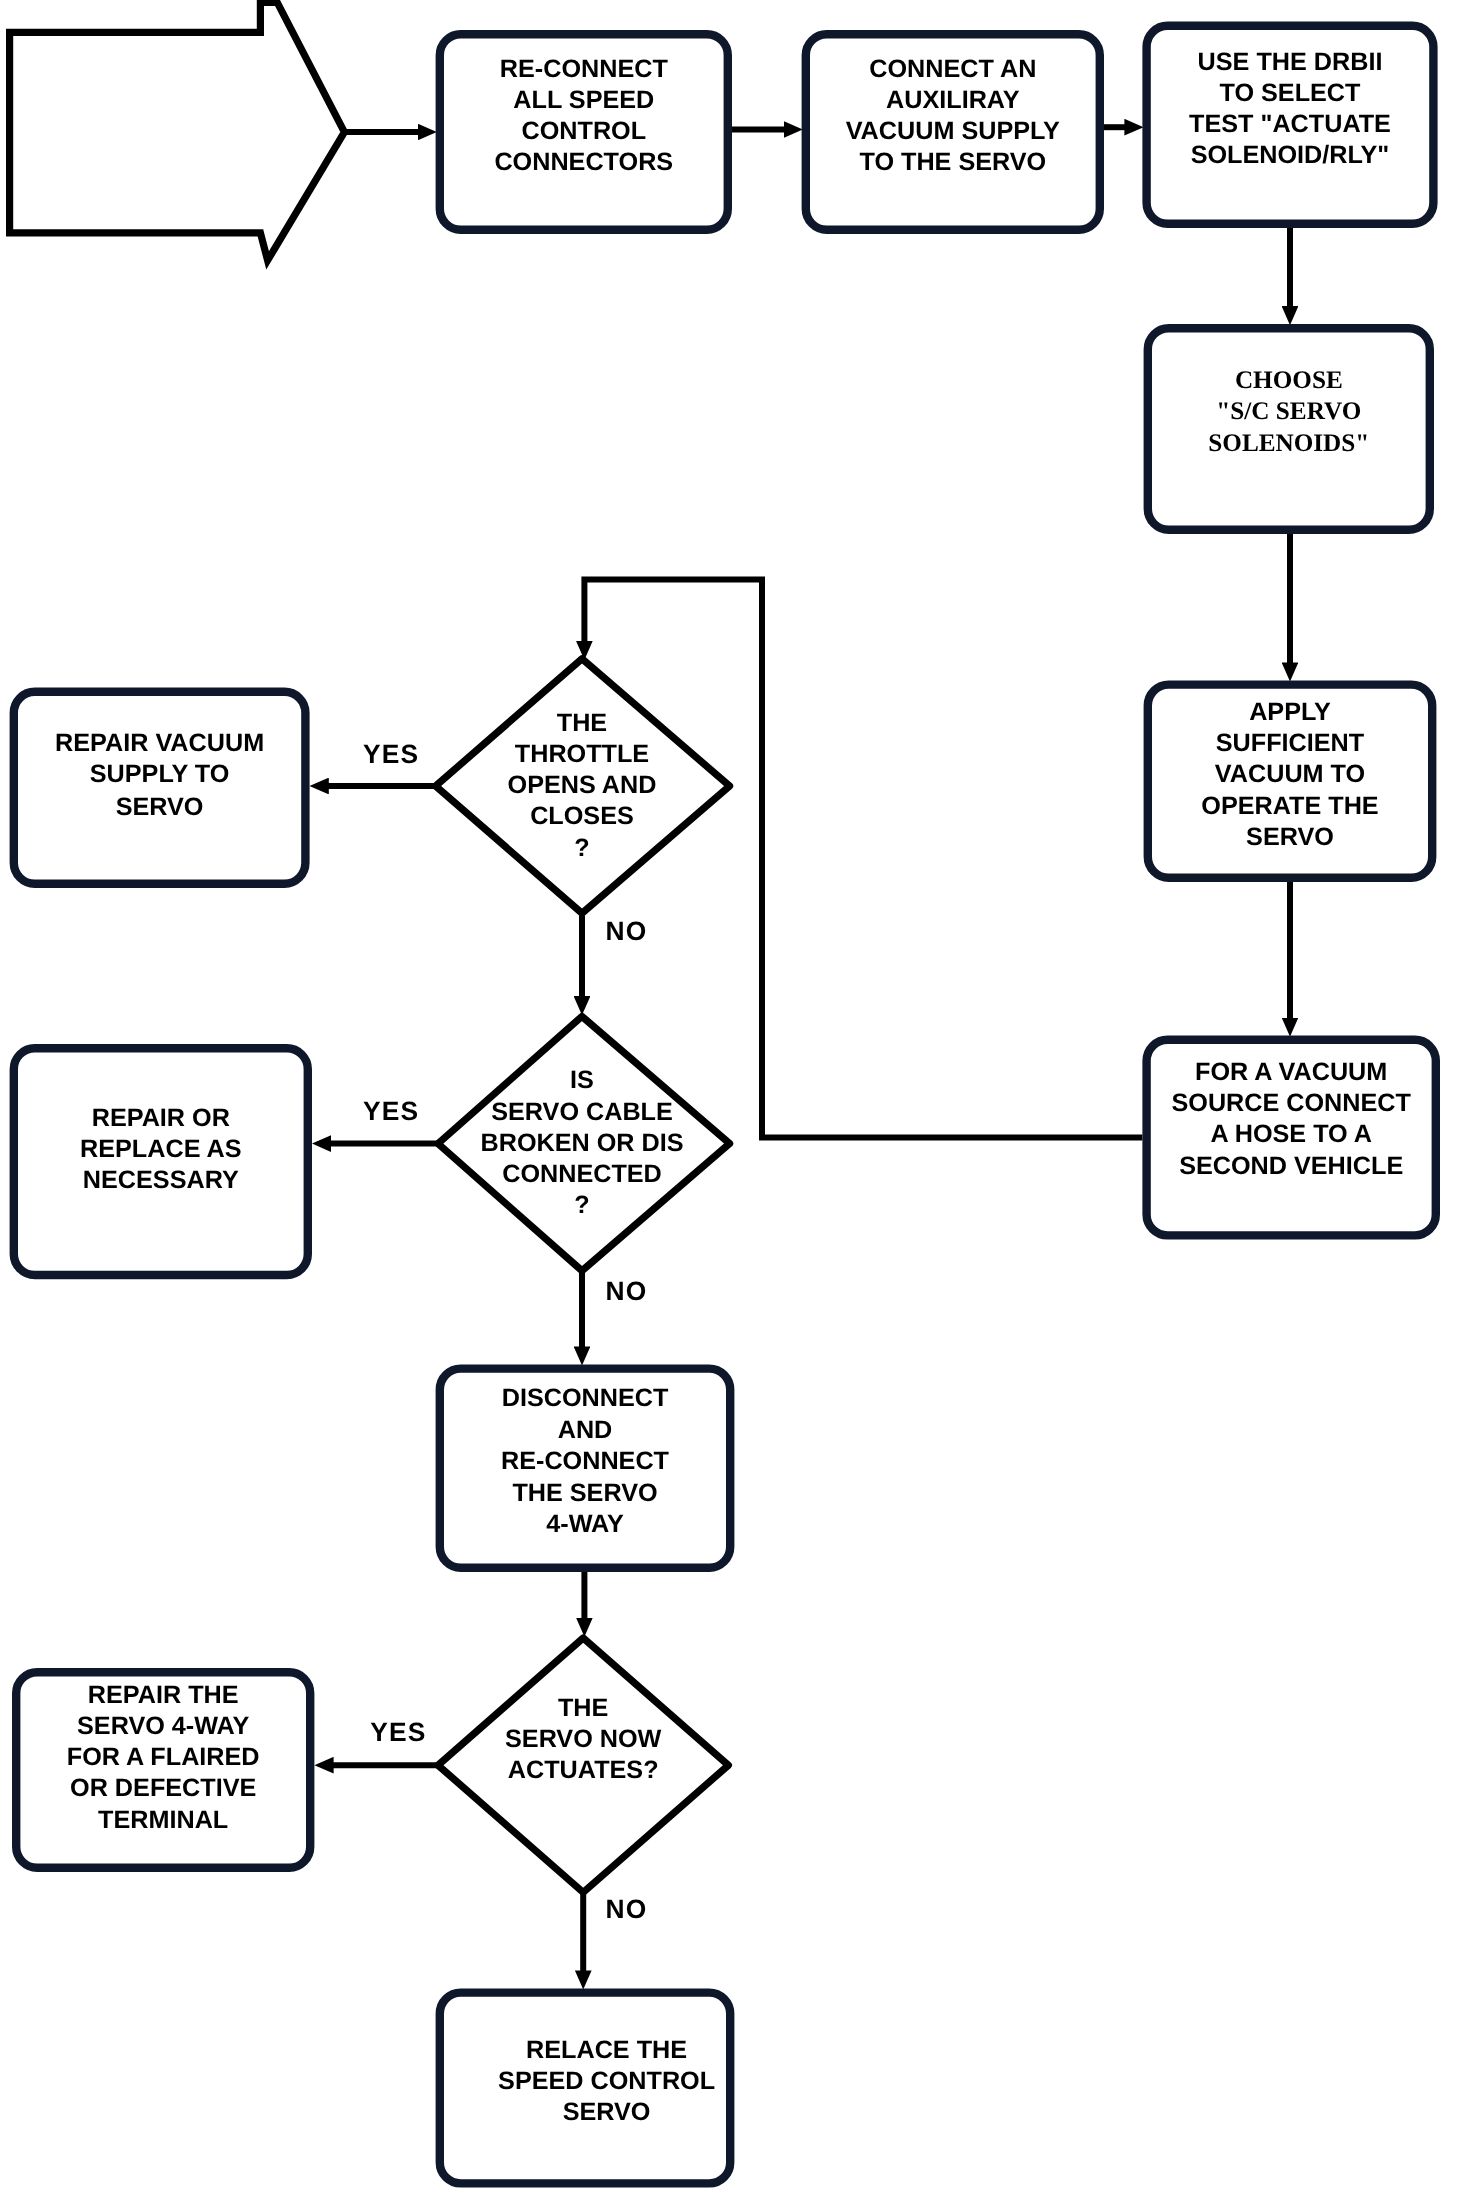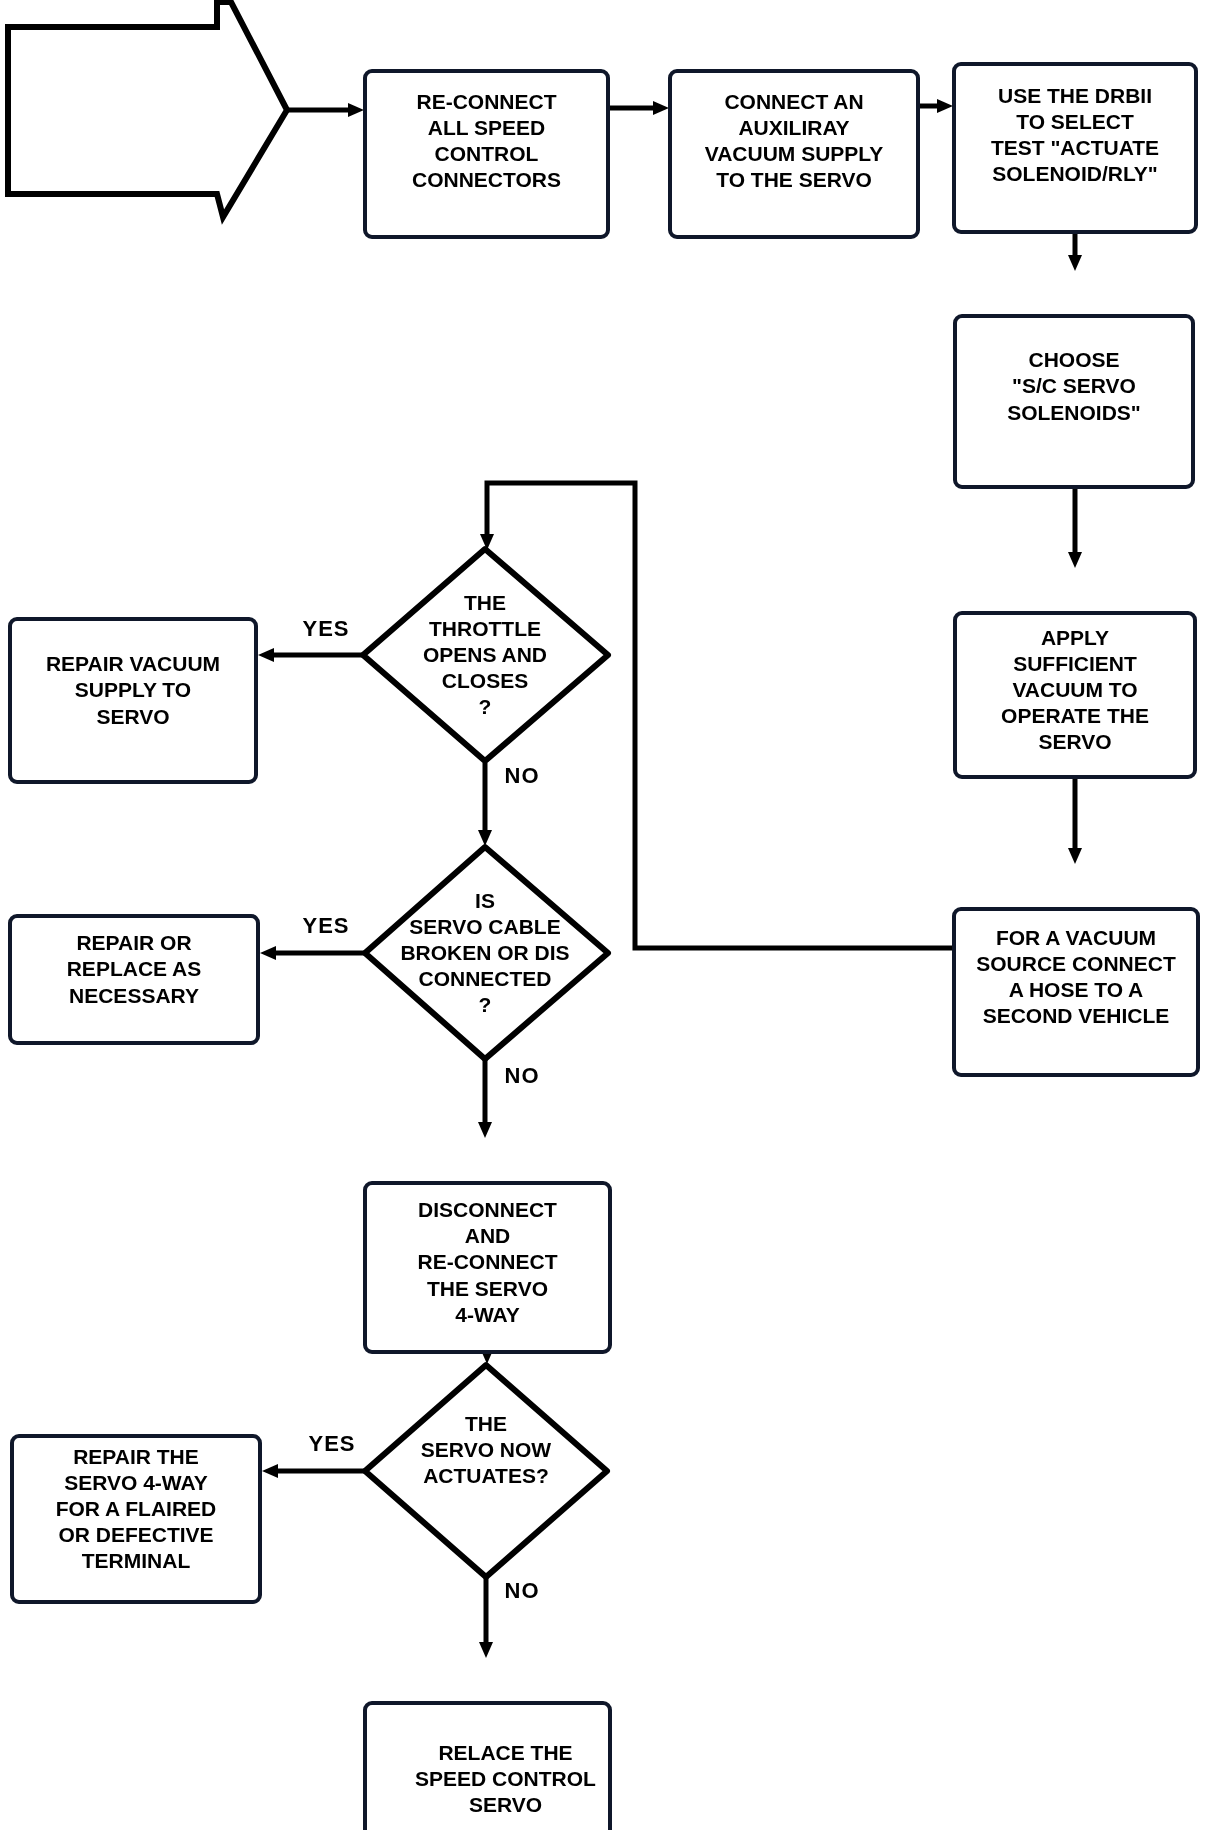--- a/index.html
+++ b/index.html
@@ -2,23 +2,23 @@
 <html><head>
 <meta charset="utf-8">
 <style>
   html,body{margin:0;padding:0;background:#ffffff;}
   .canvas{
     position:relative;width:1216px;height:1830px;background:#ffffff;
     font-family:"Liberation Sans","DejaVu Sans",sans-serif;color:#000;overflow:hidden;
   }
   .layer{position:absolute;left:0;top:0;width:1216px;height:1830px;}
   .node{
-    position:absolute;border:4px solid #0f172a;border-radius:9px;background:#fff;
+    position:absolute;border:7px solid #0f172a;border-radius:21px;background:#fff;
     display:flex;align-items:center;justify-content:center;text-align:center;
-    font-weight:bold;font-size:21px;line-height:1.24;box-sizing:border-box;margin-top:44px;
+    font-weight:bold;font-size:21px;line-height:1.24;box-sizing:border-box;
   }
   .node span,.freetext span{white-space:pre-line;}
   .freetext{
     position:absolute;display:flex;align-items:center;justify-content:center;
     text-align:center;font-weight:bold;font-size:21px;line-height:1.24;box-sizing:border-box;
   }
   .lbl{
     position:absolute;font-weight:bold;font-size:22px;text-align:center;
     letter-spacing:1px;
   }
@@ -74,21 +74,21 @@
 TO THE SERVO</span>
   </div>
 
   <div class="node" style="left:952px;top:18px;width:246px;height:172px;padding-bottom:26px;align-items:center;">
     <span>USE THE DRBII
 TO SELECT
 TEST "ACTUATE
 SOLENOID/RLY"</span>
   </div>
 
-  <div class="node" style="left:953px;top:270px;width:242px;height:175px;padding-bottom:30px;">
+  <div class="node" style="left:953px;top:270px;width:242px;height:175px;padding-bottom:30px;font-family:Liberation Serif, serif;">
     <span>CHOOSE
 "S/C SERVO
 SOLENOIDS"</span>
   </div>
 
   <div class="node" style="left:953px;top:567px;width:244px;height:168px;padding-bottom:10px;">
     <span>APPLY
 SUFFICIENT
 VACUUM TO
 OPERATE THE
@@ -101,21 +101,21 @@
 A HOSE TO A
 SECOND VEHICLE</span>
   </div>
 
   <div class="node" style="left:8px;top:573px;width:250px;height:167px;padding-bottom:20px;">
     <span>REPAIR VACUUM
 SUPPLY TO
 SERVO</span>
   </div>
 
-  <div class="node" style="left:8px;top:870px;width:252px;height:131px;padding-bottom:20px;">
+  <div class="node" style="left:8px;top:870px;width:252px;height:196px;padding-bottom:20px;">
     <span>REPAIR OR
 REPLACE AS
 NECESSARY</span>
   </div>
 
   <div class="node" style="left:363px;top:1137px;width:249px;height:173px;padding-bottom:10px;">
     <span>DISCONNECT
 AND
 RE-CONNECT
 THE SERVO

